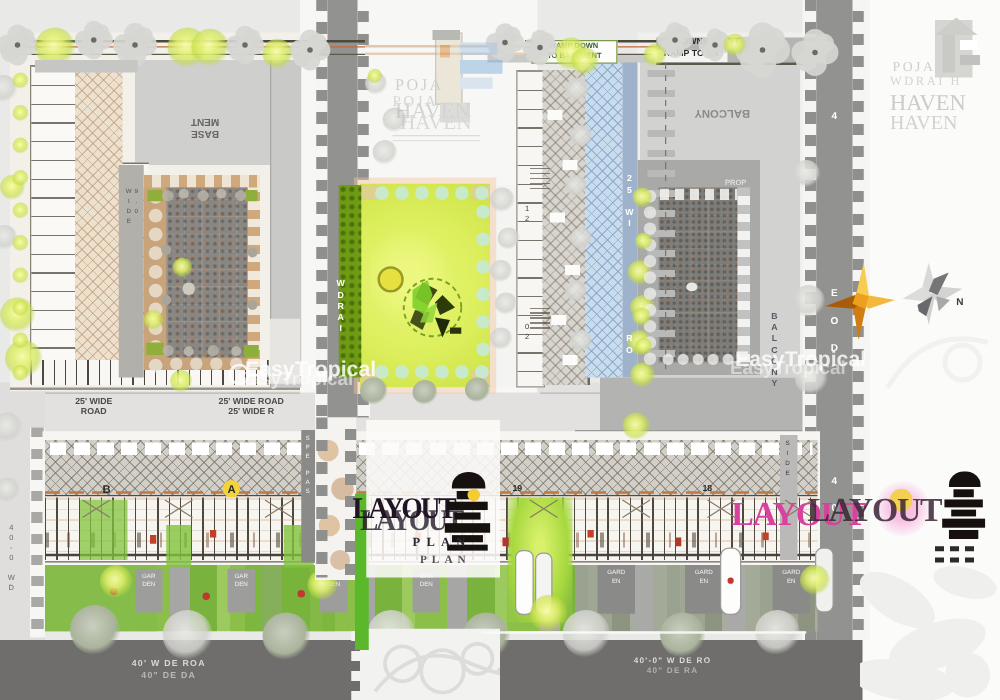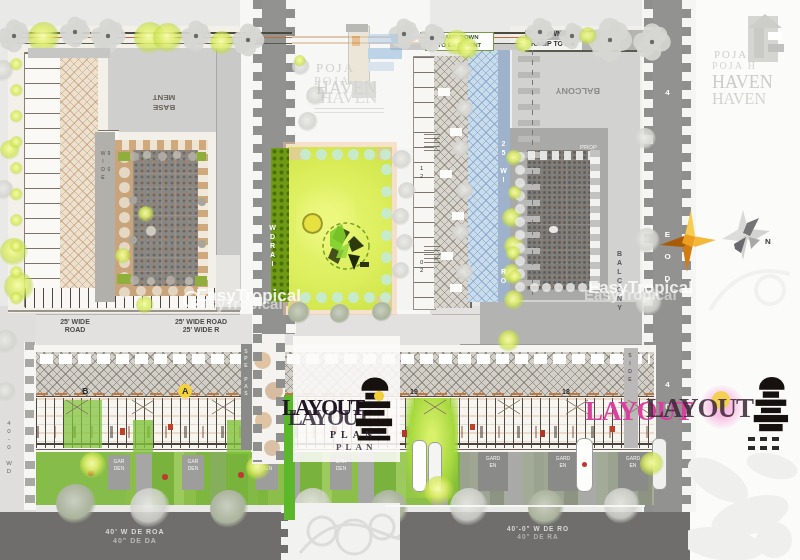--- a/index.html
+++ b/index.html
@@ -587,21 +587,21 @@
 </div>
 <div class="a" style="left:710px;top:14px;width:84px;height:90px">
 <div class="a" style="left:38px;top:2px;width:30px;height:46px;background:#d5d5d1"></div>
 <svg class="a" style="left:30px;top:0px" width="50" height="50" viewBox="0 0 50 50">
         <polygon points="25,0 42,14 8,14" fill="#cdcdc9"></polygon>
         <rect x="14" y="14" width="10" height="30" fill="#c9c9c5"></rect>
         <rect x="28" y="18" width="14" height="8" fill="#fff"></rect>
         <rect x="28" y="30" width="16" height="8" fill="#c1c1bd"></rect>
       </svg>
 <div class="a" style="left:4px;top:34px;font-size:11px;color:#cfcfcb;font-family:'Liberation Serif',serif;letter-spacing:2px">POJA</div>
-<div class="a" style="left:2px;top:46px;font-size:10px;color:#d5d5d1;font-family:'Liberation Serif',serif;letter-spacing:2px">POJA H</div>
+<div class="a" style="left:2px;top:46px;font-size:10px;color:#d5d5d1;font-family:'Liberation Serif',serif;letter-spacing:2px">WDRAI H</div>
 <div class="a" style="left:2px;top:58px;font-size:18px;color:#cbcbc7;font-family:'Liberation Serif',serif">HAVEN</div>
 <div class="a" style="left:2px;top:76px;font-size:16px;color:#d2d2ce;font-family:'Liberation Serif',serif">HAVEN</div>
 </div>
 
 <svg class="a" style="left:688px;top:420px" width="112" height="140" viewBox="0 0 112 140">
 <g fill="#efefed">
 <ellipse cx="30" cy="60" rx="34" ry="16" transform="rotate(32 30 60)"></ellipse>
 <ellipse cx="62" cy="96" rx="40" ry="18" transform="rotate(-18 62 96)"></ellipse>
 <ellipse cx="84" cy="46" rx="26" ry="12" transform="rotate(14 84 46)"></ellipse>
 <ellipse cx="34" cy="124" rx="42" ry="16" transform="rotate(8 34 124)"></ellipse>

